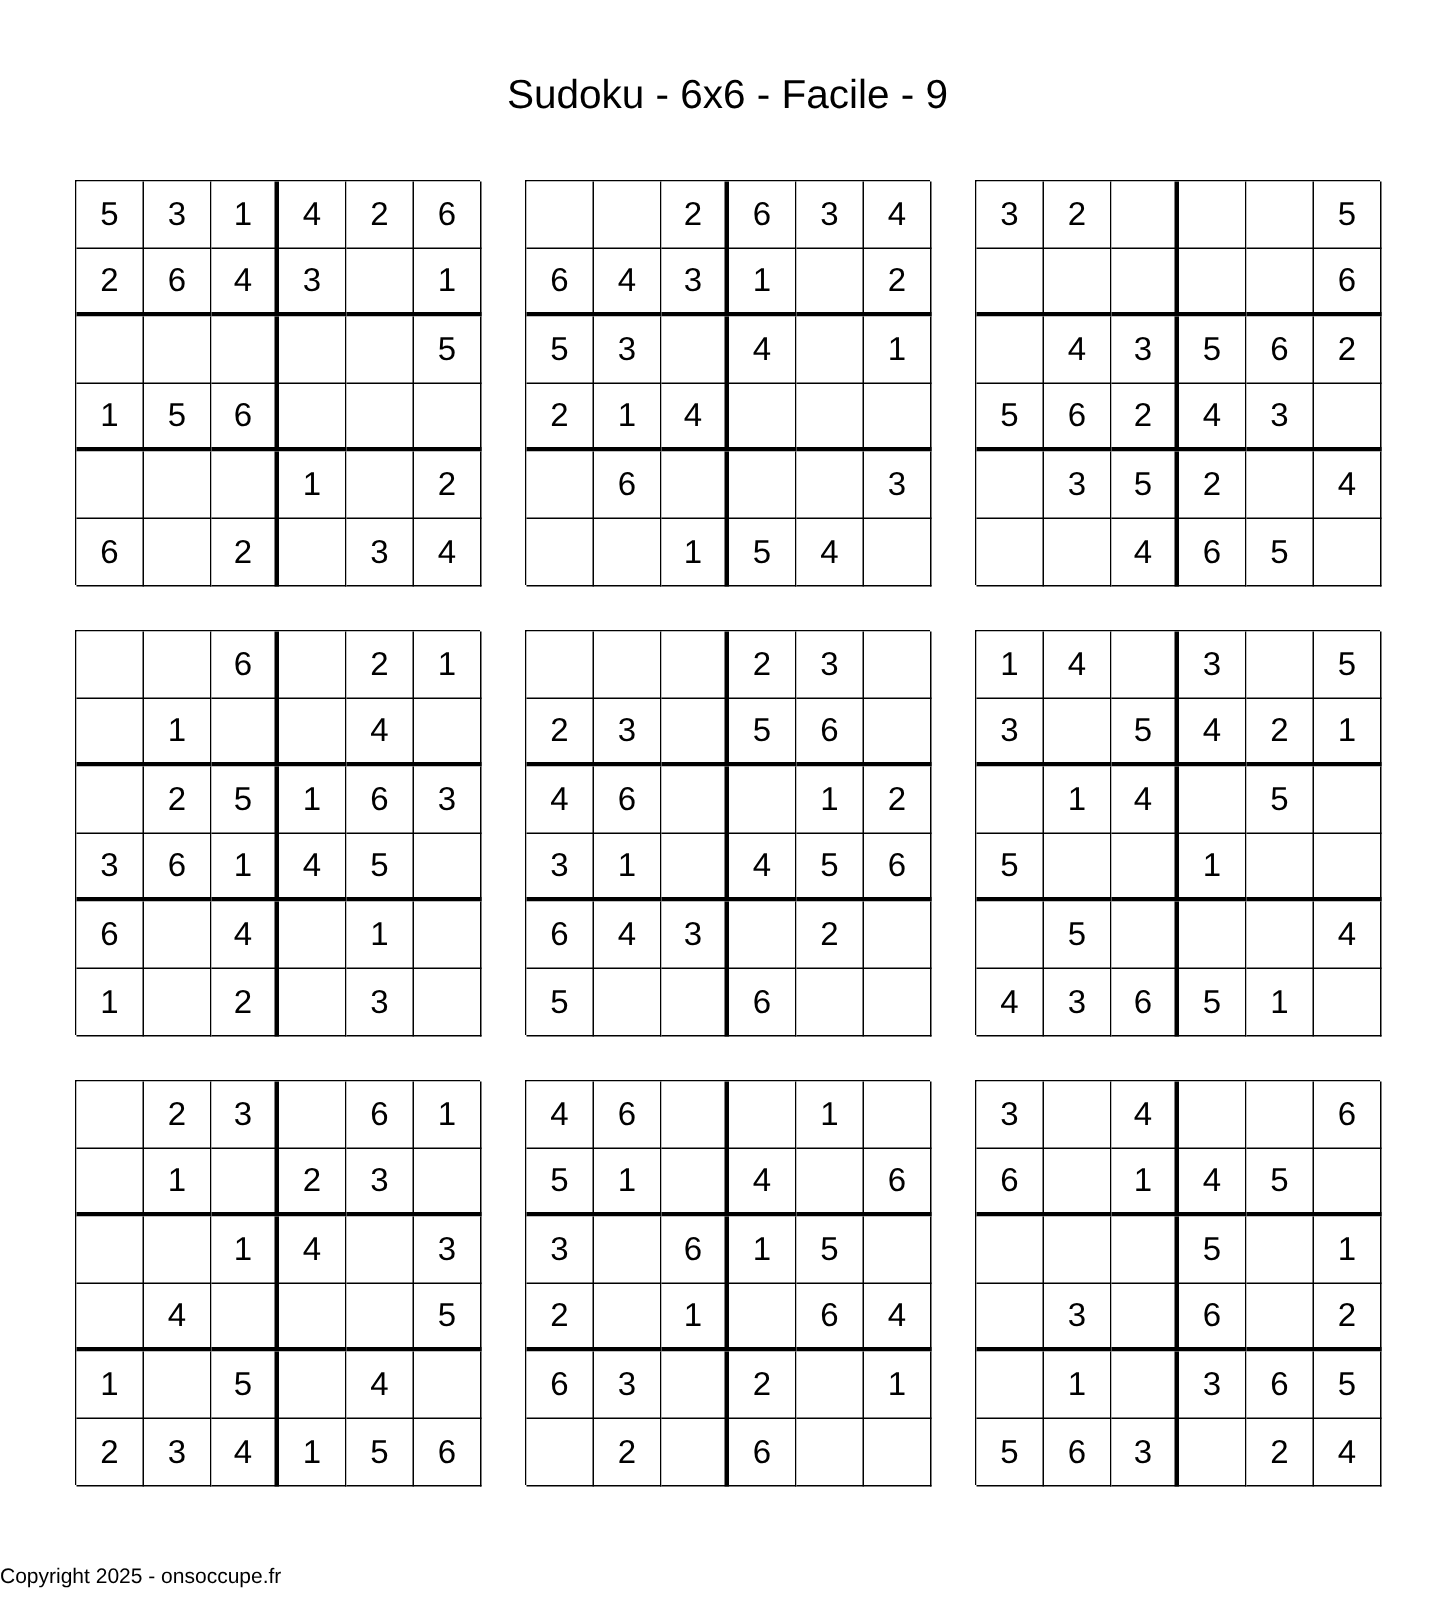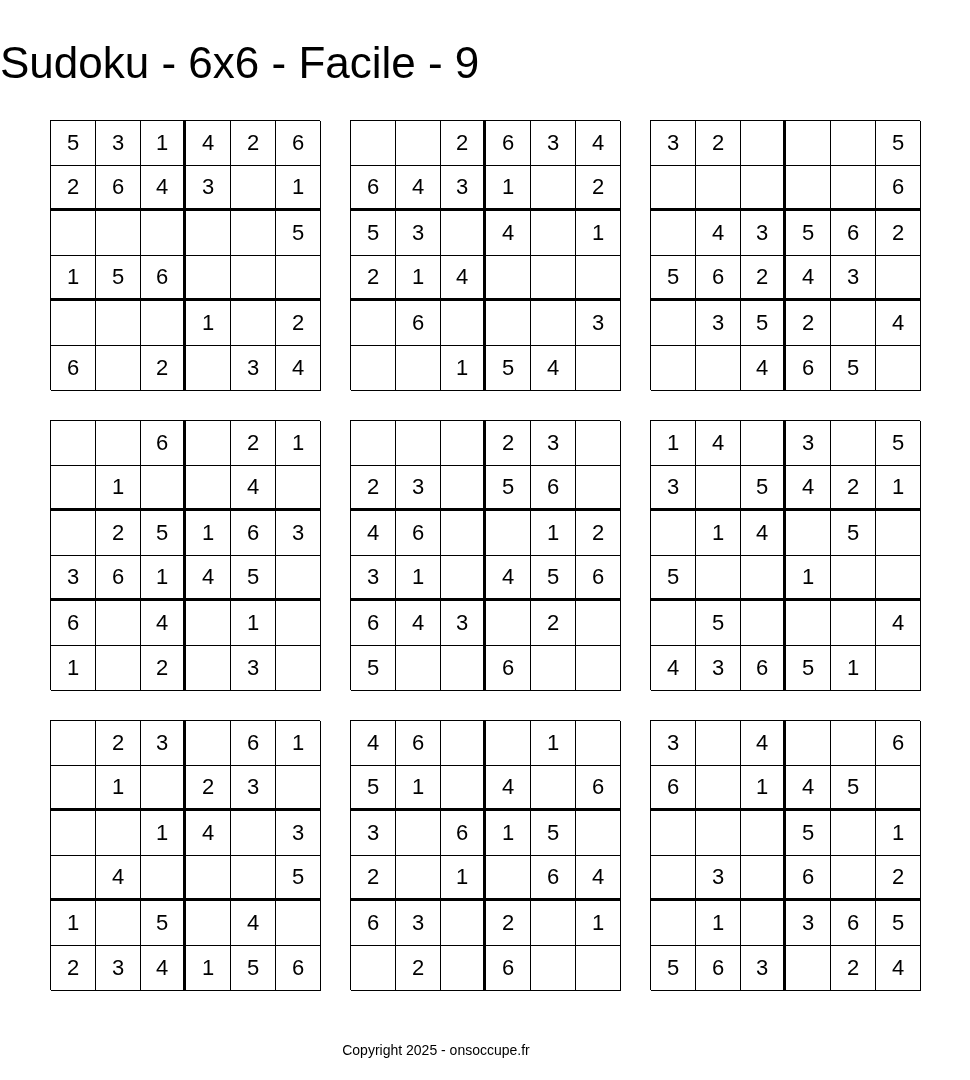--- a/index.html
+++ b/index.html
@@ -13,22 +13,22 @@
       position: relative;
       font-family: "Liberation Sans", sans-serif;
       color: #000000;
       overflow: hidden;
     }
     .page-title {
       position: absolute;
       top: 40px;
       left: 0;
       width: 970px;
-      text-align: left;
-      font-size: 44px;
+      text-align: center;
+      font-size: 27px;
       line-height: 46px;
       font-weight: normal;
       margin: 0;
     }
     .grid {
       position: absolute;
       width: 270px;
       height: 270px;
       box-sizing: border-box;
       display: grid;
@@ -49,21 +49,20 @@
       background: #fff;
       position: relative;
     }
     .cell.box-right { border-right: 3px solid #000; }
     .cell.box-bottom { border-bottom: 3px solid #000; }
     .footer {
       position: absolute;
       top: 1041px;
       left: 0;
       width: 872px;
-      text-align: center;
       font-size: 14px;
       line-height: 18px;
     }
   </style>
 </head>
 <body>
 
 <h1 class="page-title">Sudoku - 6x6 - Facile - 9</h1>
 
 <div id="puzzles">

